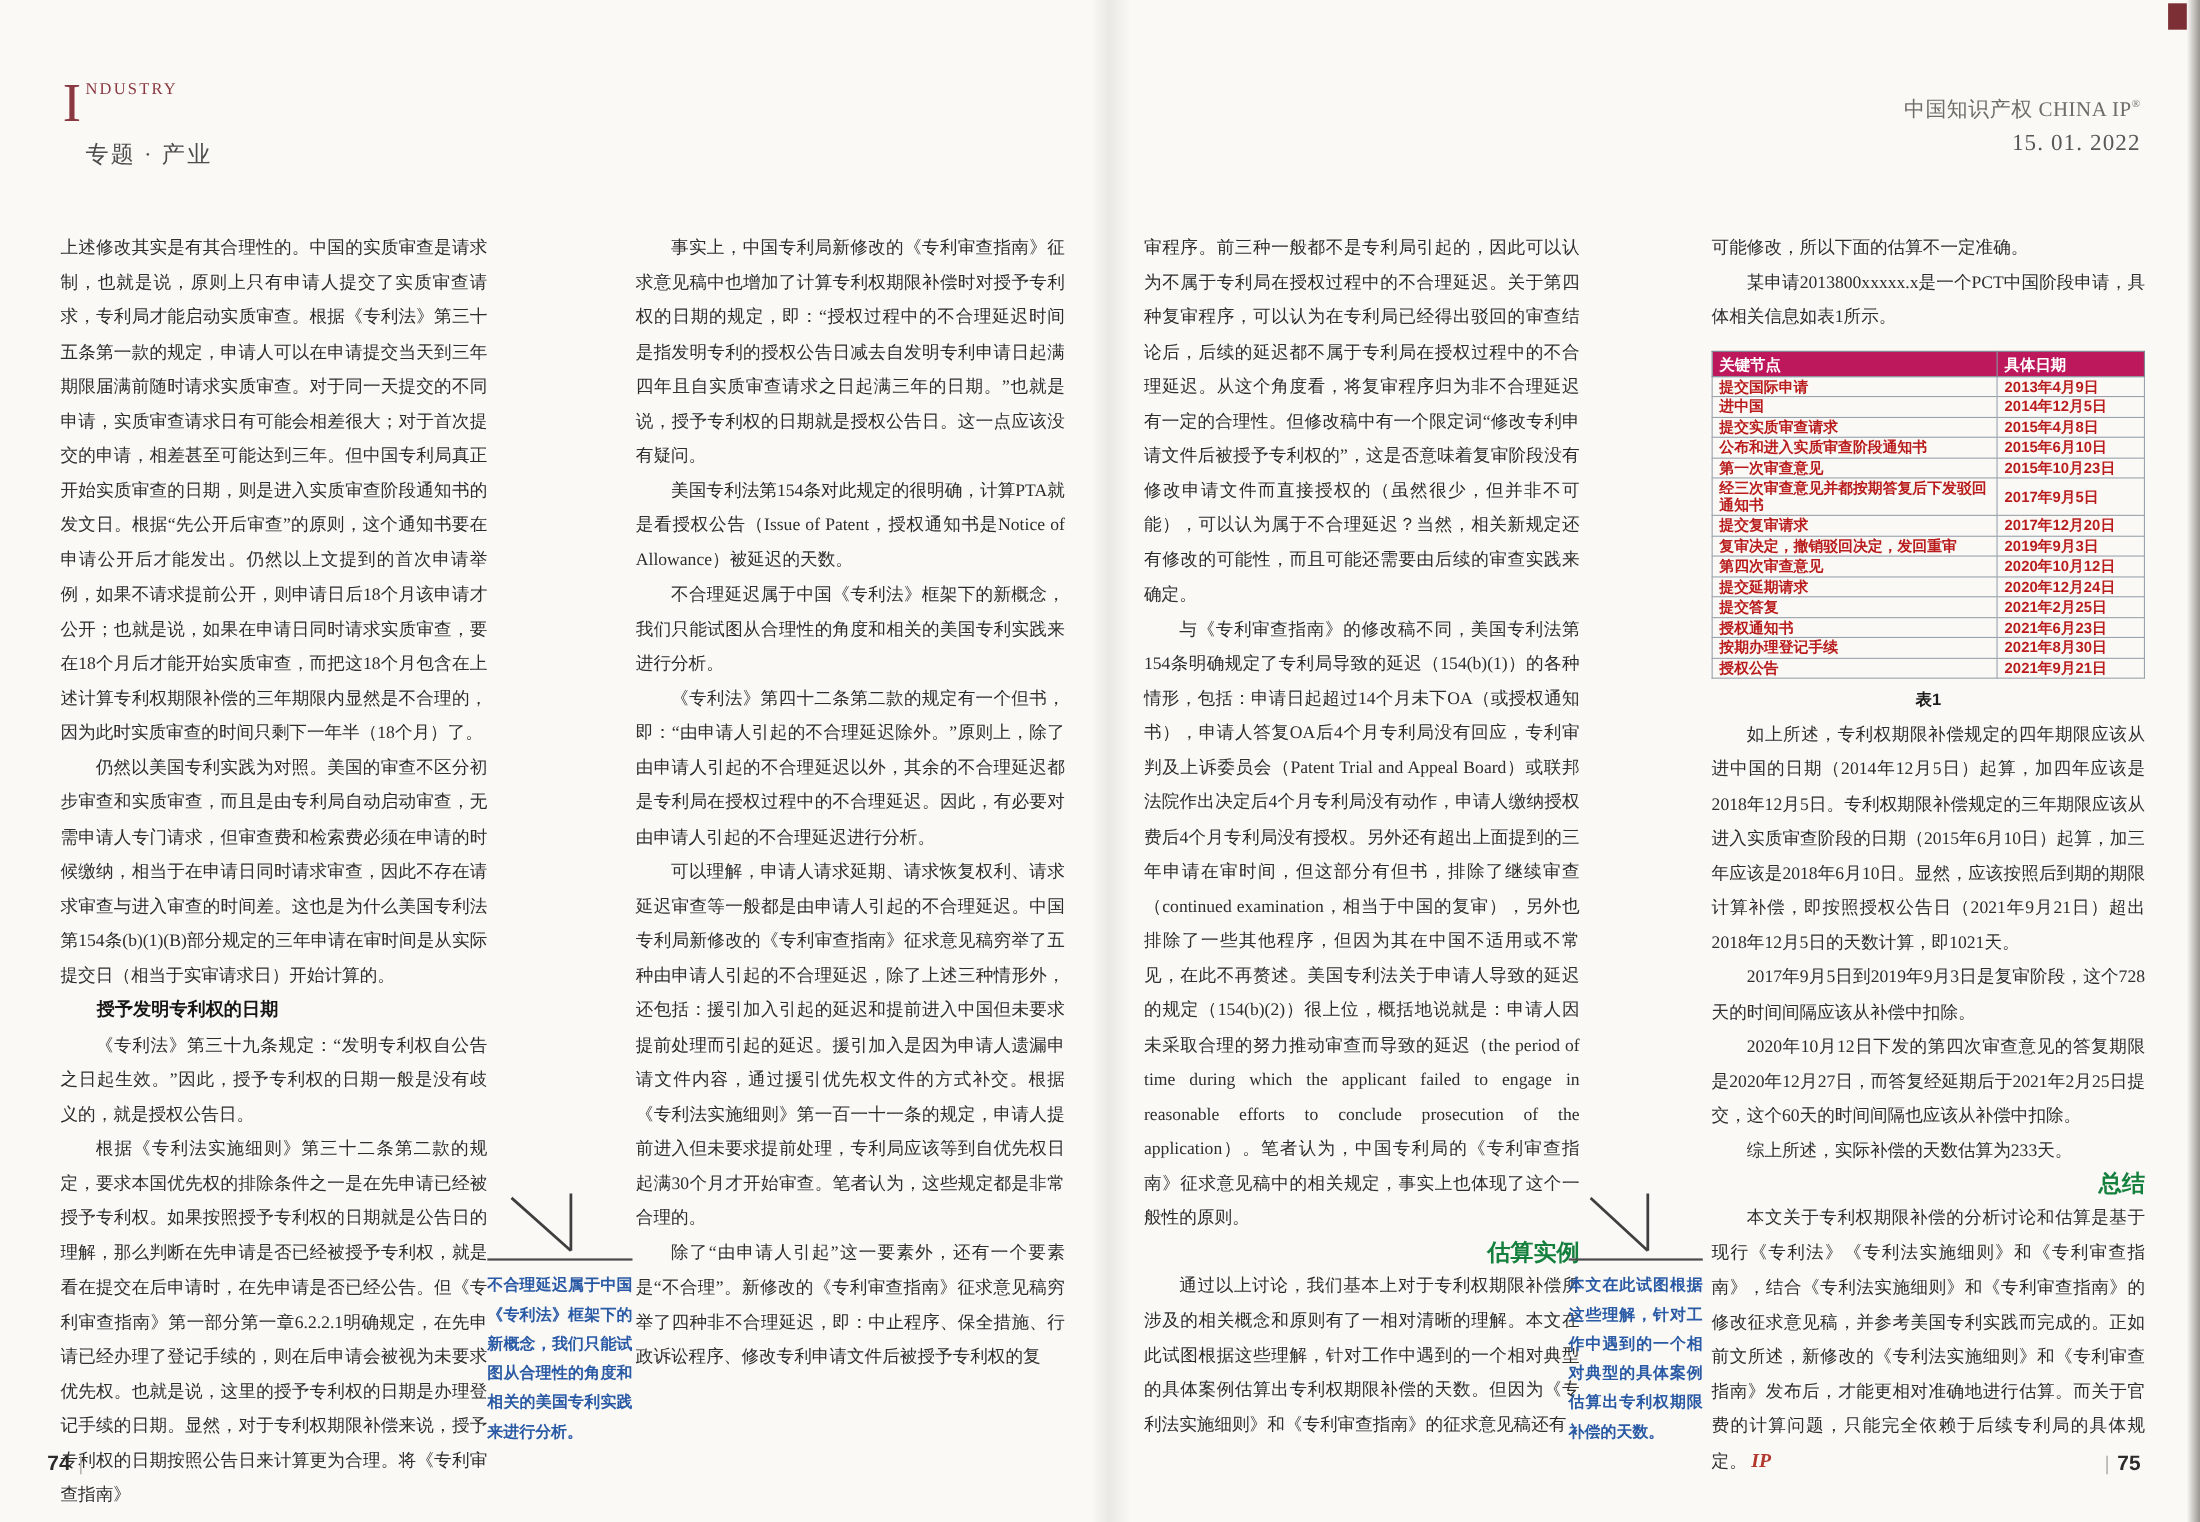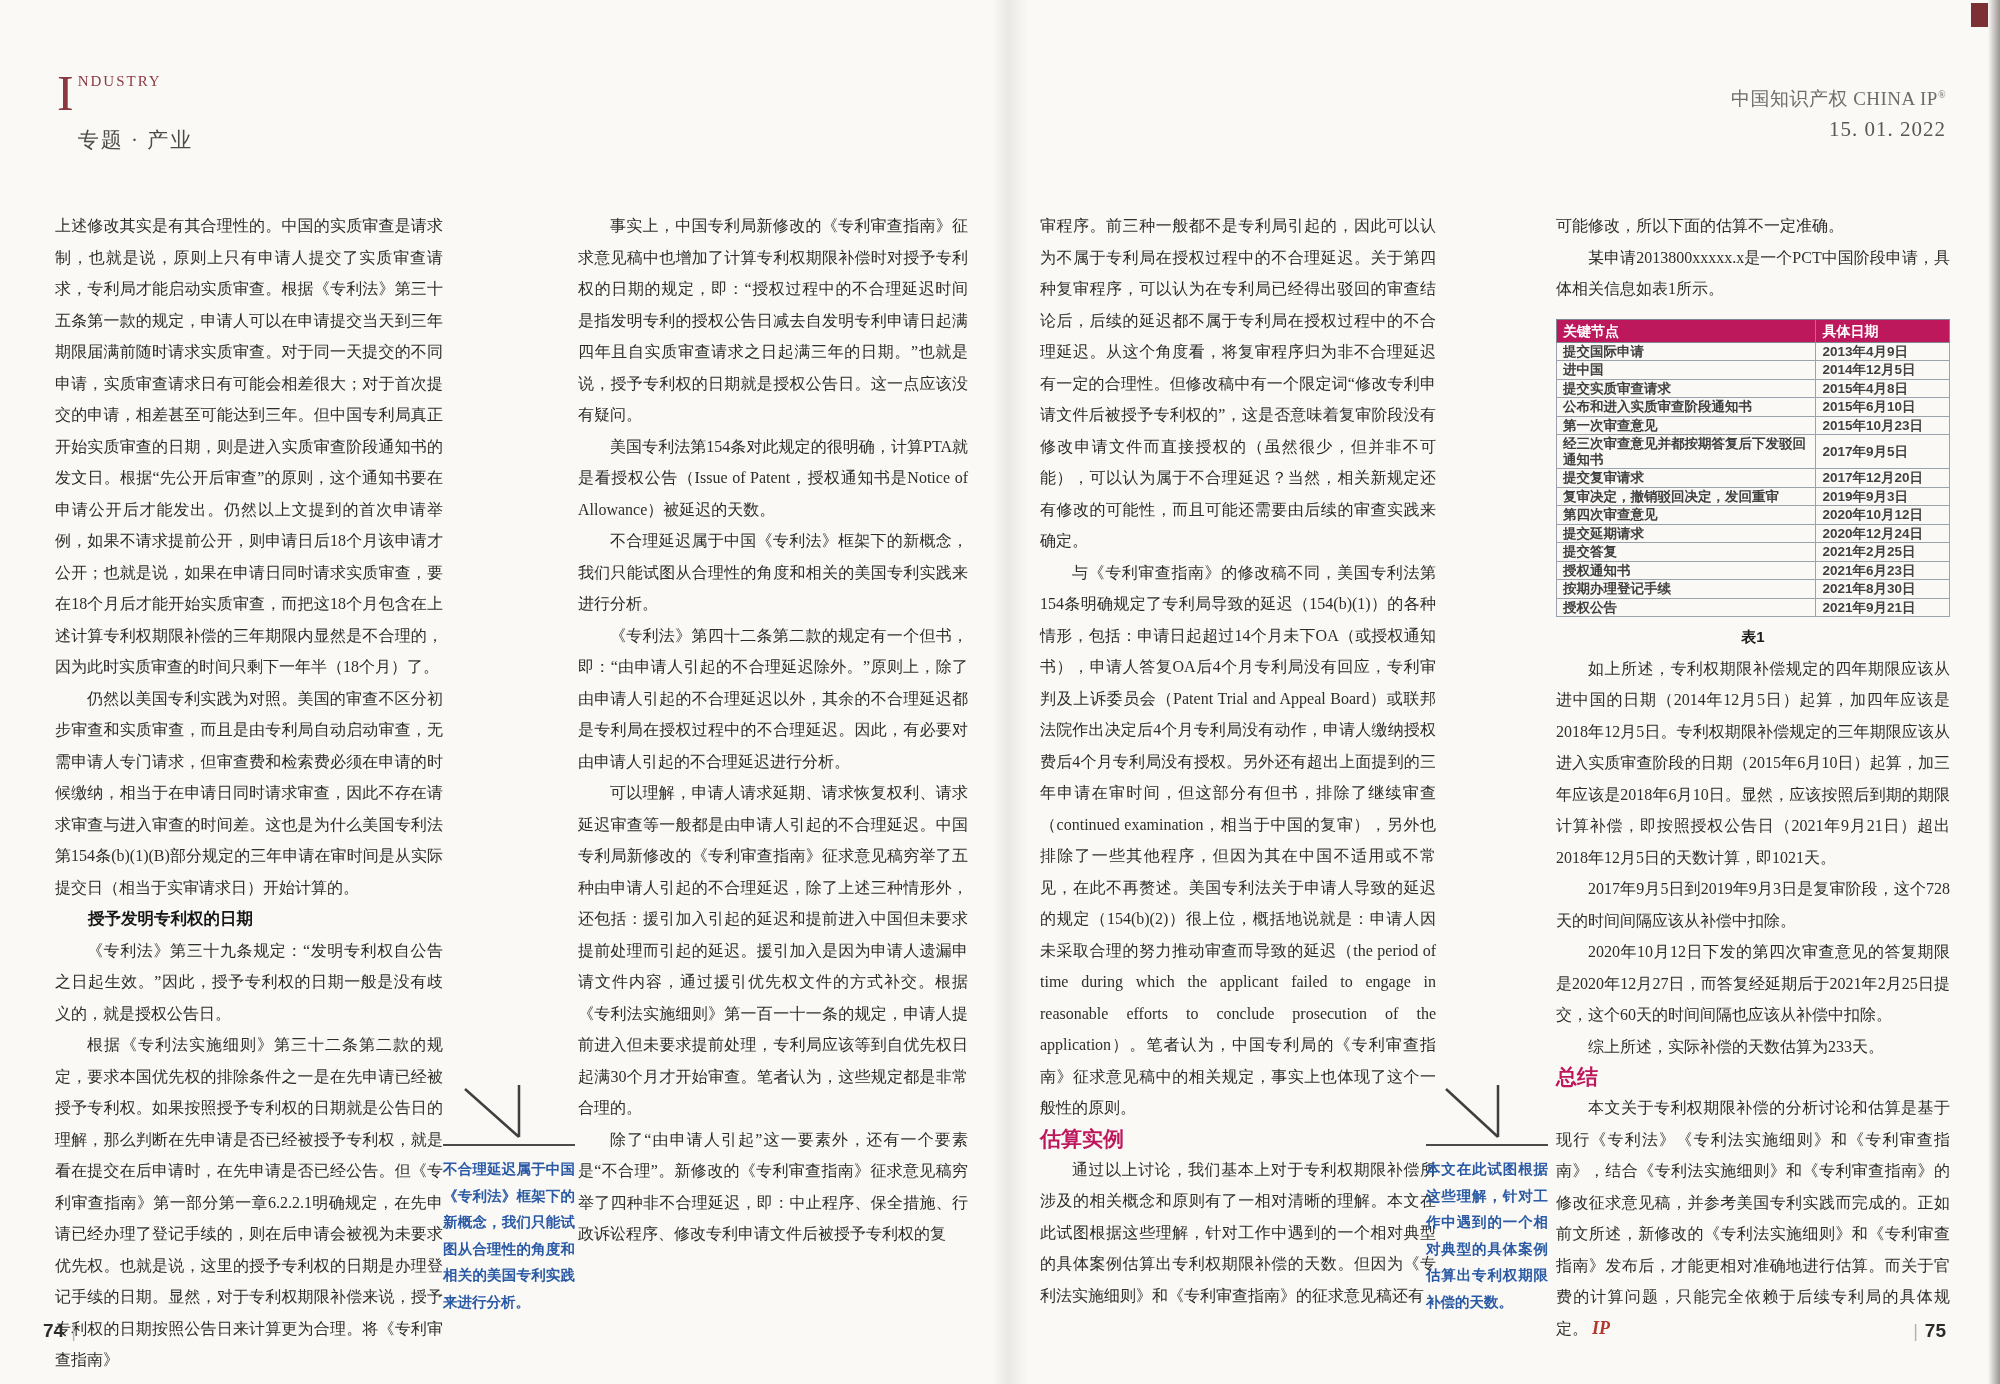--- a/index.html
+++ b/index.html
@@ -20,27 +20,27 @@
        font-size:16px;line-height:31.5px;word-break:break-word;}
   .col p{margin:0;}
   .ind{text-indent:2em;}
   #col1{left:55px;width:388px;}
   #col2{left:578px;width:390px;}
   #col3{left:1040px;width:396px;}
   #col4{left:1556px;width:394px;}
   .h-inline{font-family:"Liberation Sans","DejaVu Sans",sans-serif;font-weight:700;
             font-size:16.5px;text-indent:2em;color:#161616;text-align:left;}
   .h-section{font-family:"Liberation Sans","DejaVu Sans",sans-serif;font-weight:700;
-             font-size:21px;line-height:30px;margin:24px 0 10px;text-indent:0;color:#be185d;text-align:left;}
+             font-size:21px;line-height:30px;margin:24px 0 10px;text-indent:0;color:#15803d;text-align:right;}
   
   .table1{width:100%;border-collapse:collapse;margin:14px 0 4px;
           font-family:"Liberation Sans","DejaVu Sans",sans-serif;}
   .table1 th{background:#be185d;color:#ffffff;font-size:14px;font-weight:700;
              padding:3px 6px;border:1px solid #7d8894;line-height:16px;}
-  .table1 td{font-size:13.5px;font-weight:700;color:#404040;padding:1px 6px;
+  .table1 td{font-size:13.5px;font-weight:700;color:#b91c1c;padding:1px 6px;
              border:1px solid #9aa2ab;line-height:15.5px;text-align:left;}
   .table1 .c-node{width:66%;}
   .caption{text-align:center;text-indent:0;font-family:"Liberation Sans","DejaVu Sans",sans-serif;
            font-weight:700;font-size:15px;margin:4px 0 14px;color:#1c1c1c;}
   
   .callout{position:absolute;font-family:"Liberation Sans","DejaVu Sans",sans-serif;}
   #callout-left{left:443px;top:1084px;width:132px;}
   #callout-right{left:1426px;top:1084px;width:122px;}
   .callout .arrow{display:block;margin-left:10px;}
   .callout .rule{border-top:2.5px solid #4a4a4a;margin:4px 0 10px;}

